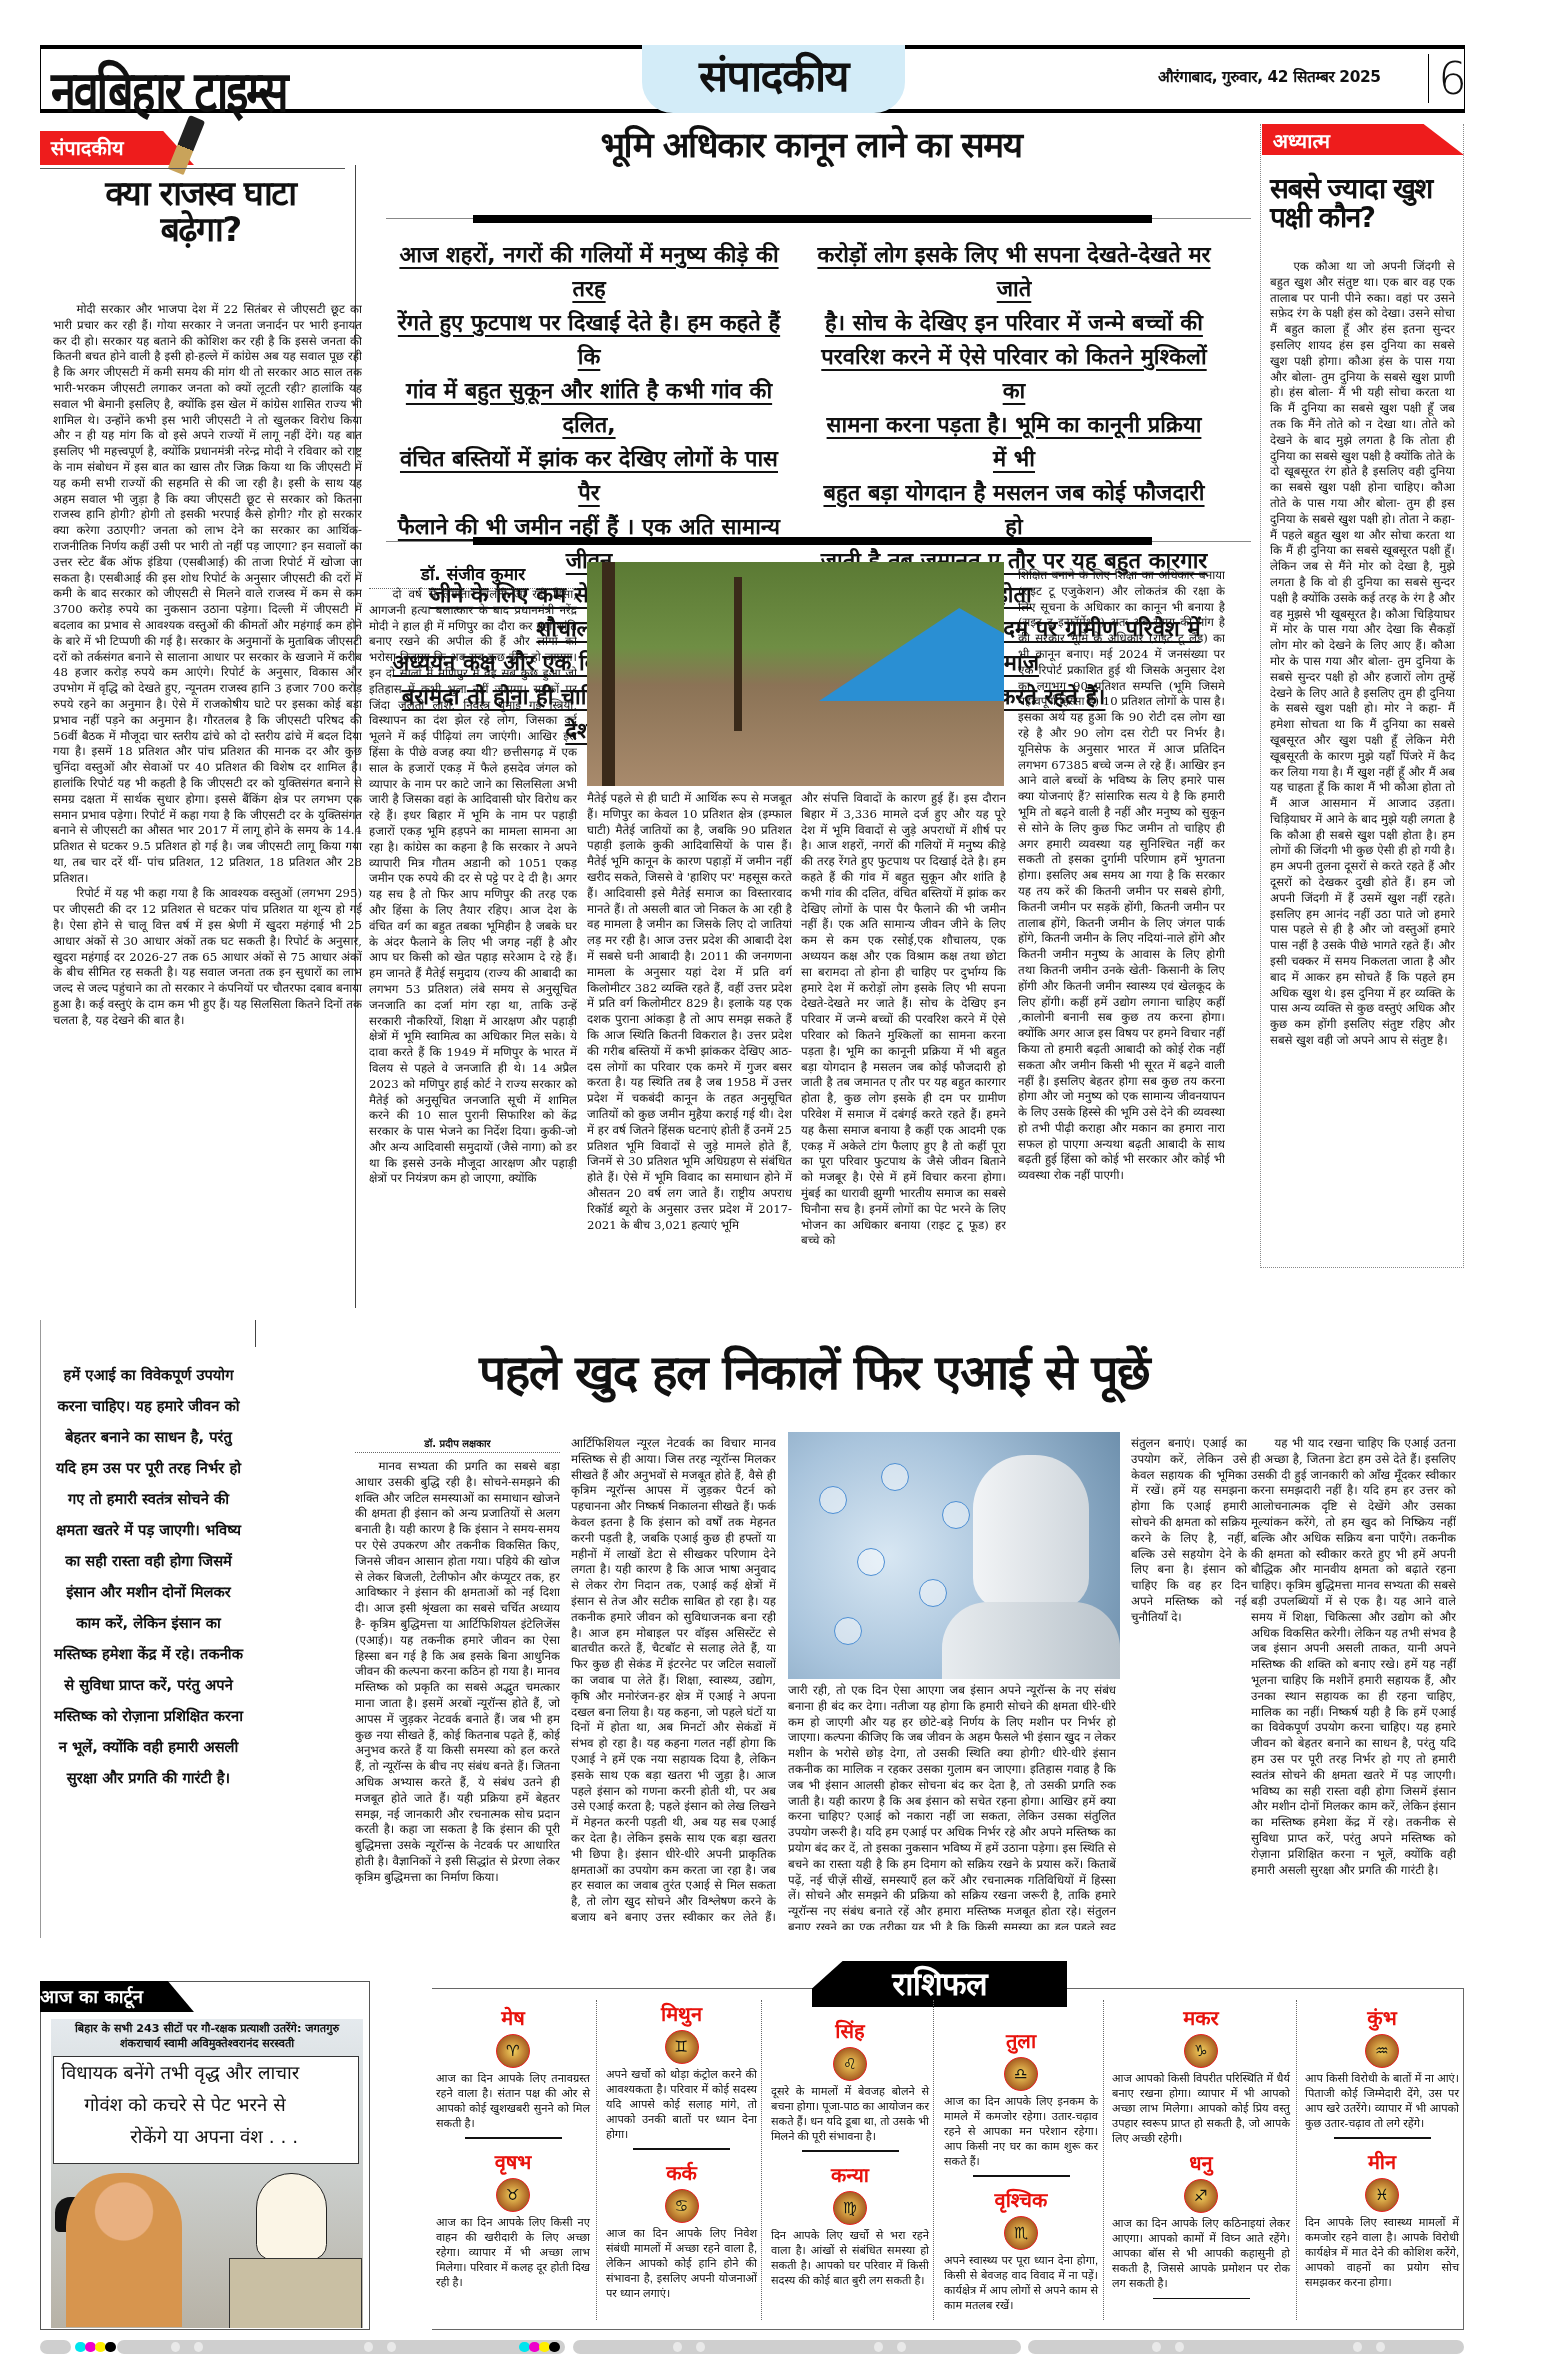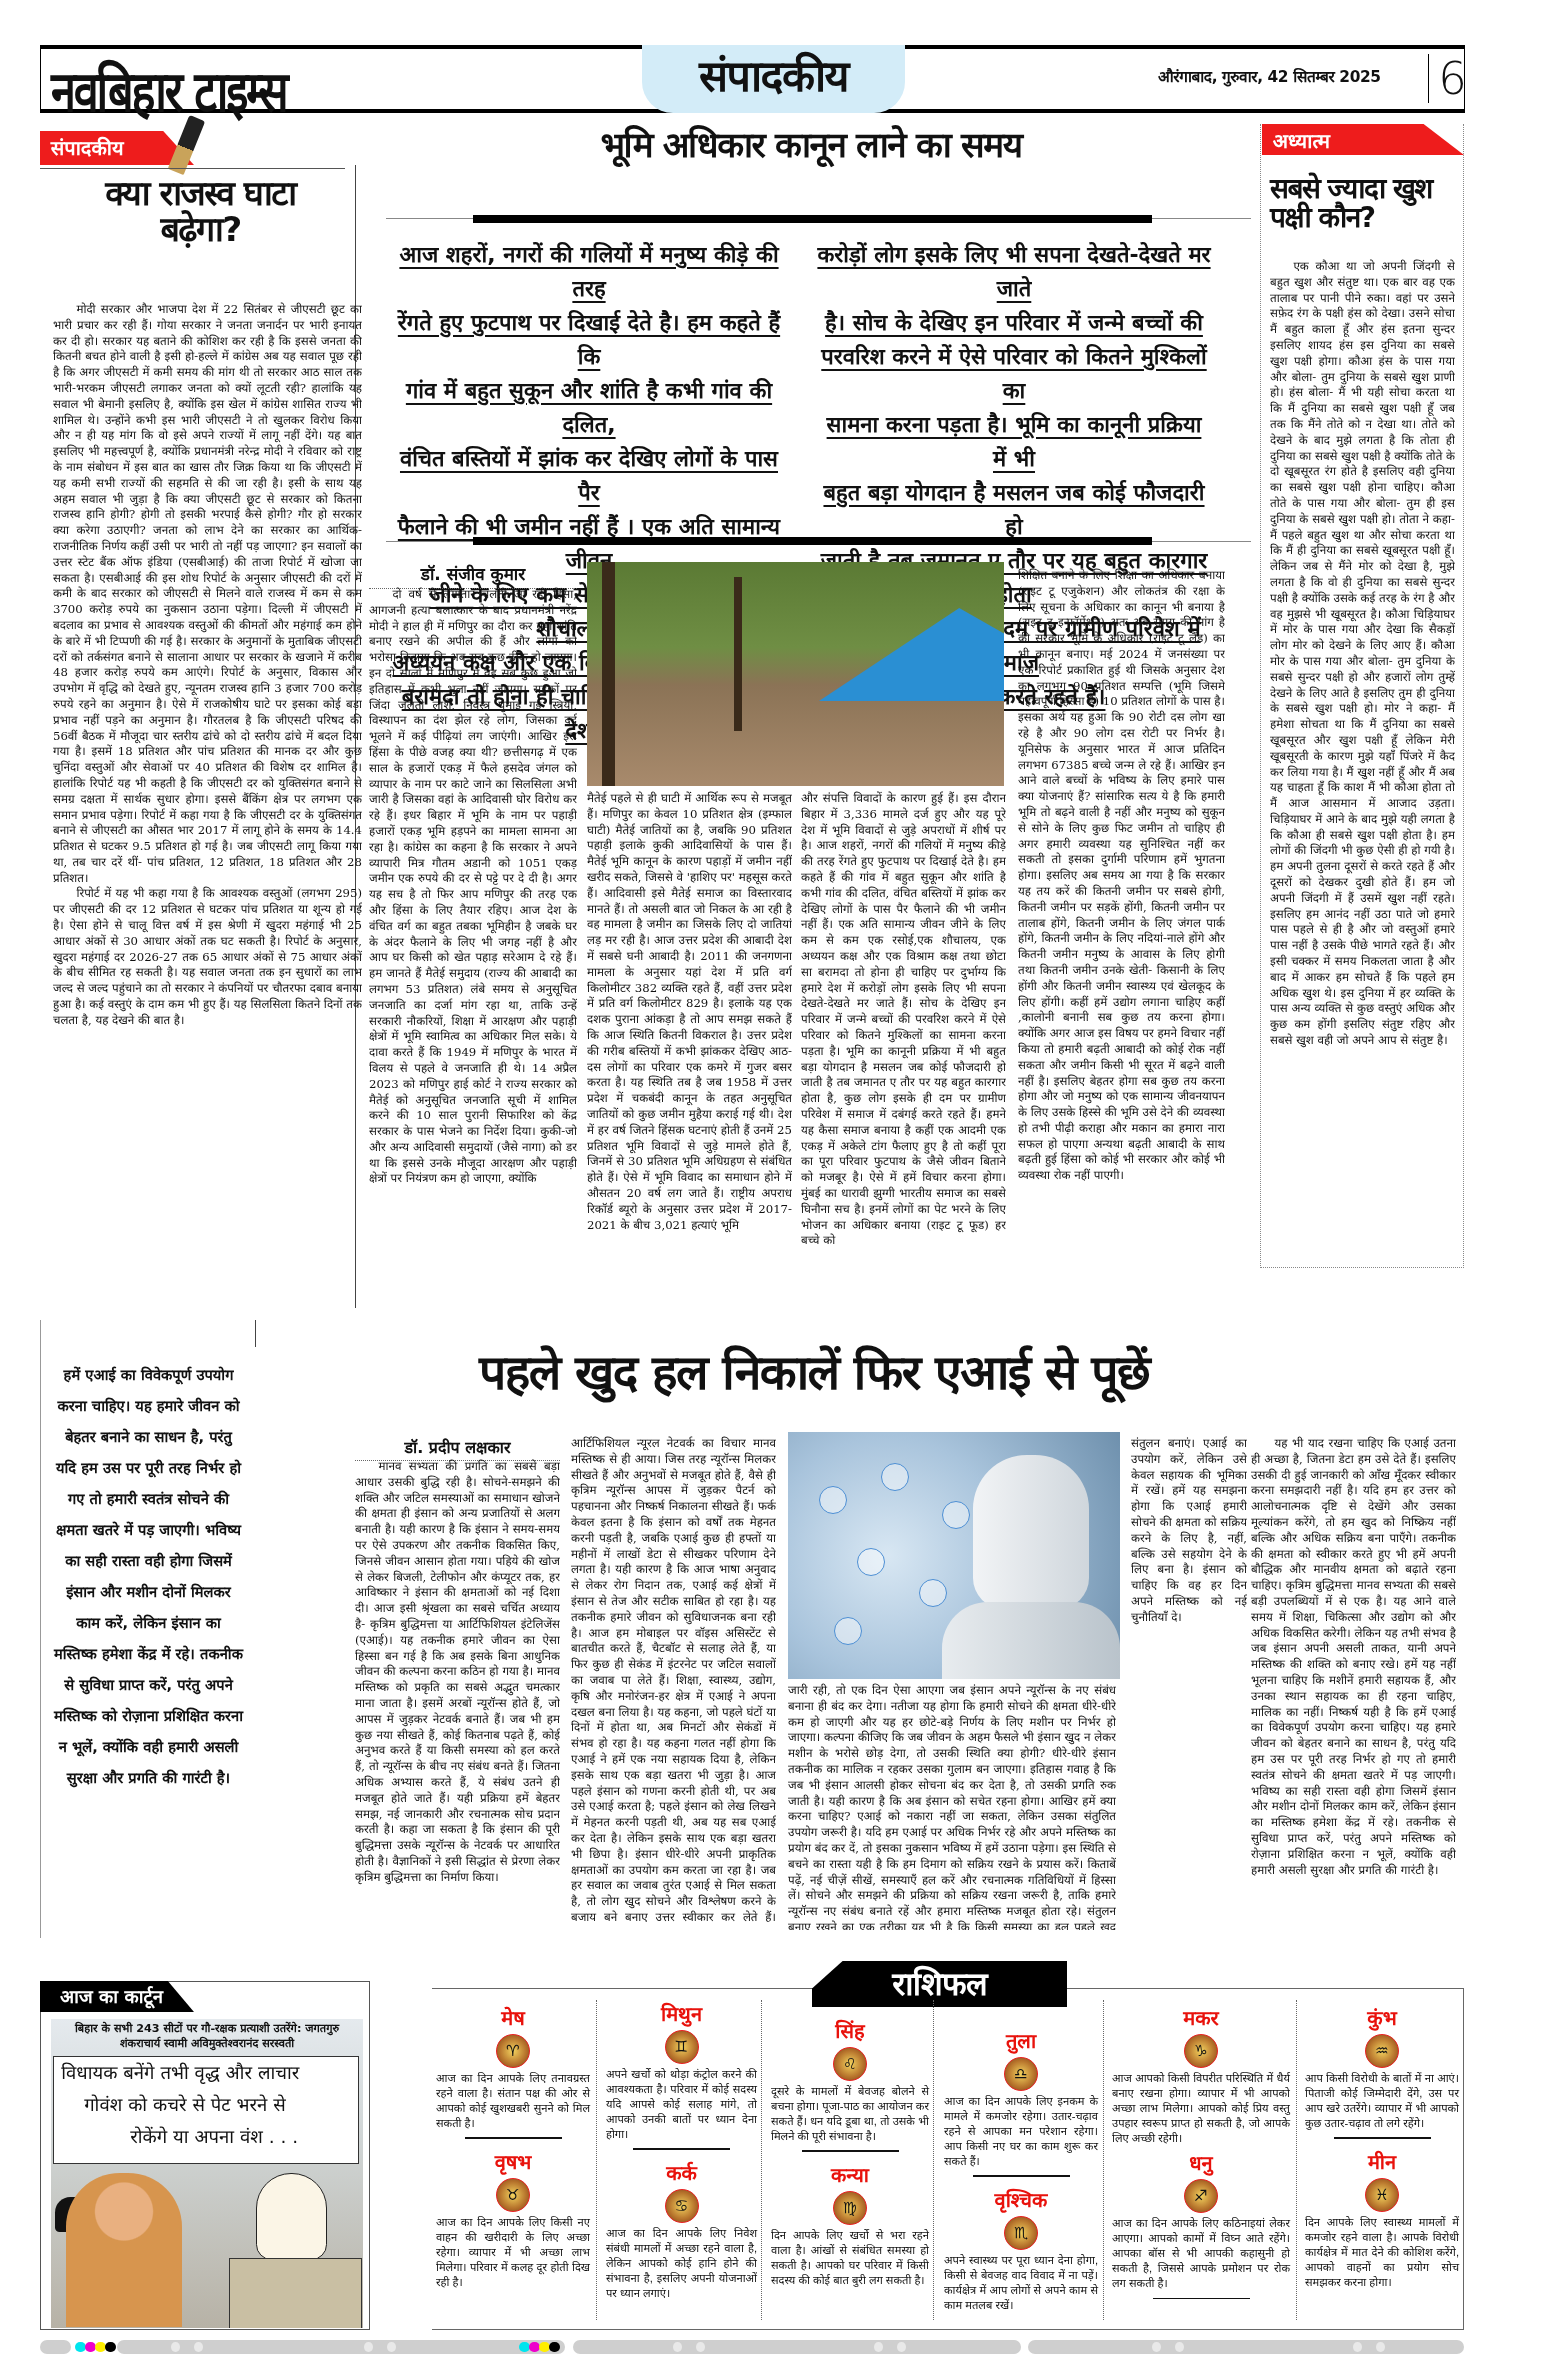--- a/index.html
+++ b/index.html
@@ -44,34 +44,34 @@
   
   #rt-box { left: 1260px; top: 124px; width: 202px; height: 1143px; border-left: 0.8px dotted #888; border-right: 0.8px dotted #888; border-bottom: 0.8px dotted #888; }
   #rt-tab { left: 1262px; top: 124px; width: 202px; height: 31px; }
   #rt-head { left: 1270px; top: 174px; width: 185px; font-size: 28px; }
   #rt-body { left: 1270px; top: 259px; width: 185px; height: 1000px; overflow: hidden; }
 
   
   #ai-quote-box { left: 40px; top: 1320px; width: 179px; height: 618px; border-left: 1.5px solid #999; }
   #ai-quote { left: 54px; top: 1359px; width: 189px; text-align: center; font-weight: 700; font-size: 14.7px; line-height: 31px; }
   #ai-head { left: 479px; top: 1347px; font-size: 48px; }
-  #ai-byline { left: 355px; top: 1436px; width: 205px; font-weight: 700; font-size: 16px; text-align: center; border-bottom: 0.8px dotted #666; padding-bottom: 2.3px; }
+  #ai-byline { left: 355px; top: 1436px; width: 205px; font-weight: 700; font-size: 10px; text-align: center; border-bottom: 0.8px dotted #666; padding-bottom: 2.3px; }
   #ai-col1 { left: 355px; top: 1459px; width: 205px; height: 463px; overflow: hidden; }
   #ai-col2 { left: 571px; top: 1436px; width: 205px; height: 486px; overflow: hidden; }
   #photo-robot { left: 788px; top: 1432px; width: 332px; height: 247px; background: radial-gradient(circle at 30% 50%, #d8e7f3 0%, #a9c4dc 45%, #6e90ad 100%); overflow: hidden; }
   #photo-robot .head { position: absolute; right: 31px; top: 23px; width: 116px; height: 154px; border-radius: 54px 54px 31px 31px; background: linear-gradient(90deg,#f2f4f6,#cfd6dc); }
   #photo-robot .body { position: absolute; right: 0; top: 170px; width: 178px; height: 93px; border-radius: 46px 46px 0 0; background: linear-gradient(90deg,#e8ecef,#b9c3cb); }
   #photo-robot .node { position: absolute; width: 26px; height: 26px; border-radius: 50%; border: 1.5px solid #4d8fd4; background: rgba(255,255,255,0.45); }
   #ai-col3a { left: 1131px; top: 1436px; width: 116px; height: 247px; overflow: hidden; }
   #ai-col4 { left: 1251px; top: 1436px; width: 205px; height: 494px; overflow: hidden; }
   #ai-col3c { left: 788px; top: 1683px; width: 158px; height: 247px; overflow: hidden; }
 
   
   #cartoon-box { left: 40px; top: 1981px; width: 328px; height: 347px; border: 1.5px solid #555; }
-  #cartoon-tab { left: 40px; top: 1981px; width: 154px; height: 31px; background: #000; color: #fff; font-weight: 700; font-size: 18.5px; line-height: 31px; padding-left: 20px; clip-path: polygon(0 0, 83% 0, 100% 100%, 0 100%); box-sizing: border-box; }
+  #cartoon-tab { left: 40px; top: 1981px; width: 154px; height: 31px; background: #000; color: #fff; font-weight: 700; font-size: 18.5px; line-height: 31px; clip-path: polygon(0 0, 83% 0, 100% 100%, 0 100%); box-sizing: border-box; }
   #cartoon-img { left: 51px; top: 2019px; width: 312px; height: 309px; background: linear-gradient(180deg, #e5eaee 0%, #cfd4d4 40%, #b7b2a6 100%); overflow: hidden; }
   #cartoon-caption { position: absolute; left: 3.1px; top: 1.5px; width: 306px; text-align: center; font-size: 11.2px; font-weight: 700; line-height: 15.4px; }
   #cartoon-bubble { position: absolute; left: 1.5px; top: 37px; width: 306px; height: 108px; background: #fff; border: 0.8px solid #333; font-family: "DejaVu Sans", sans-serif; font-size: 18.5px; line-height: 32px; padding: 0 7.7px; box-sizing: border-box; }
   #cartoon-bubble .line2 { padding-left: 23px; }
   #cartoon-bubble .line3 { padding-left: 69px; }
   #cartoon-sadhu { position: absolute; left: 15.4px; top: 154px; width: 116px; height: 154px; border-radius: 54px 54px 0 0; background: radial-gradient(circle at 50% 25%, #e9b080 0 22%, #d7954e 23% 100%); }
   #cartoon-man { position: absolute; left: 205px; top: 154px; width: 69px; height: 85px; border-radius: 35px 35px 15.4px 15.4px; background: #fbf5e6; border: 1.5px solid #222; }
   #cartoon-paper { position: absolute; left: 178px; top: 239px; width: 131px; height: 69px; background: #c9bfa3; border: 1.5px solid #333; }
   #cartoon-dog { position: absolute; left: 3.9px; top: 178px; width: 85px; height: 35px; background: #111; border-radius: 15.4px 23px 4.6px 4.6px; }
 

